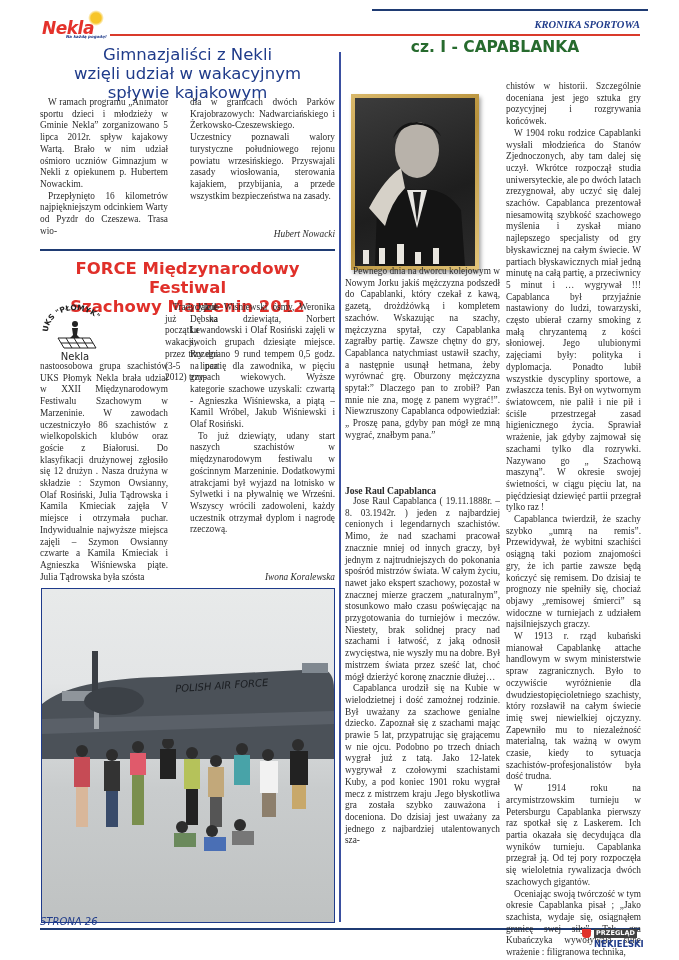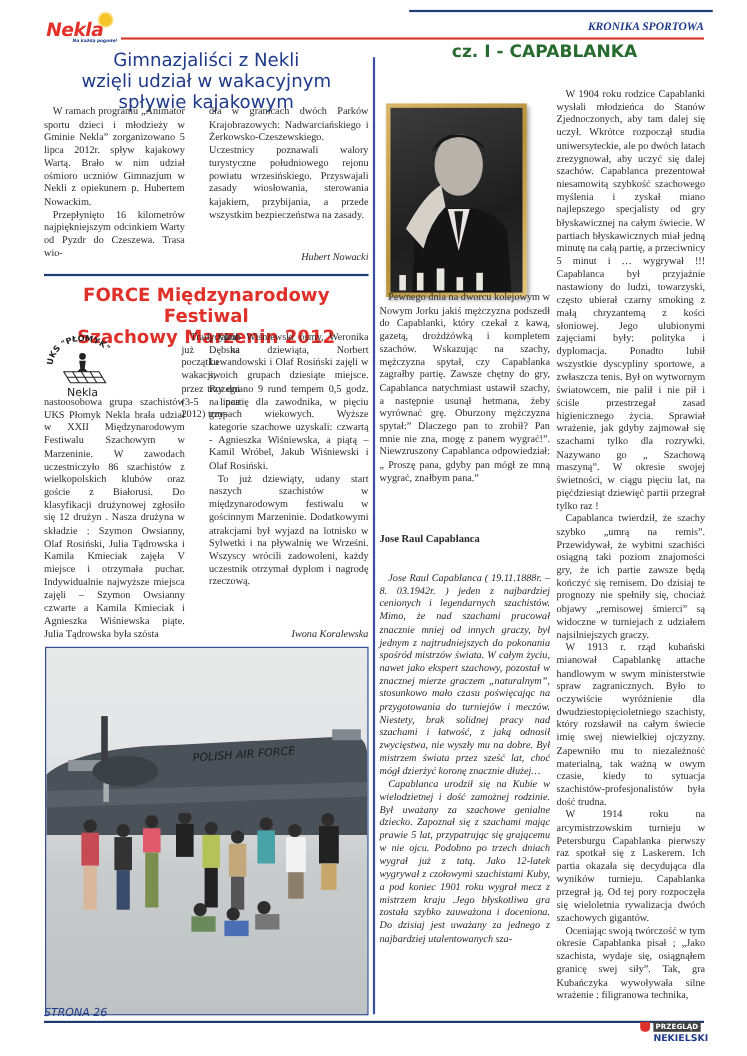--- a/index.html
+++ b/index.html
@@ -51,21 +51,21 @@
   #v-divider { left: 339px; top: 52px; width: 2px; height: 870px; background: #3a4fa0; }
 
   
   #a3-title { left: 345px; top: 38px; width: 300px; text-align: center;
         font-family: "DejaVu Sans", "Liberation Sans", sans-serif; font-weight: bold; font-size: 15.5px; line-height: 19px; color: #276b2e; }
   #chess-photo { left: 351px; top: 94px; width: 120px; height: 168px; padding: 4px;
         background: linear-gradient(135deg, #d9b86a, #b8923c 50%, #e3c57a); box-shadow: 2px 3px 4px rgba(0,0,0,0.35); }
   #chess-photo .inner { width: 120px; height: 168px; background: linear-gradient(160deg, #3c3c3c 0%, #1e1e1e 60%, #2b2b2b 100%); position: relative; overflow: hidden; }
   #a3-col1 { left: 345px; top: 266px; width: 155px; }
   #a3-subhead { left: 345px; top: 485px; font-weight: bold; font-size: 9.6px; }
-  #a3-col1b { left: 345px; top: 521px; width: 155px; font-style: italic; }
+  #a3-col1b { left: 345px; top: 496px; width: 155px; }
   #a3-col2 { left: 506px; top: 81px; width: 135px; }
 
   #przeglad { left: 580px; top: 928px; width: 62px; height: 26px; }
   #przeglad .top { position:absolute; left: 14px; top: 1px; background: #404040; color: #fff; font-family: "DejaVu Sans", sans-serif;
         font-size: 6.5px; font-weight: bold; padding: 0 2px; line-height: 9px; }
   #przeglad .bottom { position:absolute; left: 2px; top: 11px; color: #1f3b8a; font-family: "DejaVu Sans", sans-serif;
         font-size: 8.5px; font-weight: bold; line-height: 10px; padding-left: 12px; }
   #przeglad .crest { position:absolute; left: 2px; top: 1px; width: 9px; height: 9px; background: #e0302a; border-radius: 0 0 4px 4px; }
 </style>
 </head>
@@ -206,20 +206,21 @@
 </div>
 <div id="a3-col1" class="abs body-text">
   <p>Pewnego dnia na dworcu kolejowym w Nowym Jorku jakiś mężczyzna podszedł do Capablanki, który czekał z kawą, gazetą, drożdżówką i kompletem szachów. Wskazując na szachy, mężczyzna spytał, czy Capablanka zagrałby partię. Zawsze chętny do gry, Capablanca natychmiast ustawił szachy, a następnie usunął hetmana, żeby wyrównać grę. Oburzony mężczyzna spytał:” Dlaczego pan to zrobił? Pan mnie nie zna, mogę z panem wygrać!”. Niewzruszony Capablanca odpowiedział: „ Proszę pana, gdyby pan mógł ze mną wygrać, znałbym pana.”</p>
 </div>
 <div id="a3-subhead" class="abs">Jose Raul Capablanca</div>
 <div id="a3-col1b" class="abs body-text">
   <p>Jose Raul Capablanca ( 19.11.1888r. – 8. 03.1942r. ) jeden z najbardziej cenionych i legendarnych szachistów. Mimo, że nad szachami pracował znacznie mniej od innych graczy, był jednym z najtrudniejszych do pokonania spośród mistrzów świata. W całym życiu, nawet jako ekspert szachowy, pozostał w znacznej mierze graczem „naturalnym”, stosunkowo mało czasu poświęcając na przygotowania do turniejów i meczów. Niestety, brak solidnej pracy nad szachami i łatwość, z jaką odnosił zwycięstwa, nie wyszły mu na dobre. Był mistrzem świata przez sześć lat, choć mógł dzierżyć koronę znacznie dłużej…</p>
   <p>Capablanca urodził się na Kubie w wielodzietnej i dość zamożnej rodzinie. Był uważany za szachowe genialne dziecko. Zapoznał się z szachami mając prawie 5 lat, przypatrując się grającemu w nie ojcu. Podobno po trzech dniach wygrał już z tatą. Jako 12-latek wygrywał z czołowymi szachistami Kuby, a pod koniec 1901 roku wygrał mecz z mistrzem kraju .Jego błyskotliwa gra została szybko zauważona i doceniona. Do dzisiaj jest uważany za jednego z najbardziej utalentowanych sza-</p>
 </div>
 <div id="a3-col2" class="abs body-text">
+  <p class="noindent">chistów w historii. Szczególnie doceniana jest jego sztuka gry pozycyjnej i rozgrywania końcówek.</p>
   <p>W 1904 roku rodzice Capablanki wysłali młodzieńca do Stanów Zjednoczonych, aby tam dalej się uczył. Wkrótce rozpoczął studia uniwersyteckie, ale po dwóch latach zrezygnował, aby uczyć się dalej szachów. Capablanca prezentował niesamowitą szybkość szachowego myślenia i zyskał miano najlepszego specjalisty od gry błyskawicznej na całym świecie. W partiach błyskawicznych miał jedną minutę na całą partię, a przeciwnicy 5 minut i … wygrywał !!! Capablanca był przyjaźnie nastawiony do ludzi, towarzyski, często ubierał czarny smoking z małą chryzantemą z kości słoniowej. Jego ulubionymi zajęciami były: polityka i dyplomacja. Ponadto lubił wszystkie dyscypliny sportowe, a zwłaszcza tenis. Był on wytwornym światowcem, nie palił i nie pił i ściśle przestrzegał zasad higienicznego życia. Sprawiał wrażenie, jak gdyby zajmował się szachami tylko dla rozrywki. Nazywano go „ Szachową maszyną”. W okresie swojej świetności, w ciągu pięciu lat, na pięćdziesiąt dziewięć partii przegrał tylko raz !</p>
   <p>Capablanca twierdził, że szachy szybko „umrą na remis”. Przewidywał, że wybitni szachiści osiągną taki poziom znajomości gry, że ich partie zawsze będą kończyć się remisem. Do dzisiaj te prognozy nie spełniły się, chociaż objawy „remisowej śmierci” są widoczne w turniejach z udziałem najsilniejszych graczy.</p>
   <p>W 1913 r. rząd kubański mianował Capablankę attache handlowym w swym ministerstwie spraw zagranicznych. Było to oczywiście wyróżnienie dla dwudziestopięcioletniego szachisty, który rozsławił na całym świecie imię swej niewielkiej ojczyzny. Zapewniło mu to niezależność materialną, tak ważną w owym czasie, kiedy to sytuacja szachistów-profesjonalistów była dość trudna.</p>
   <p>W 1914 roku na arcymistrzowskim turnieju w Petersburgu Capablanka pierwszy raz spotkał się z Laskerem. Ich partia okazała się decydująca dla wyników turnieju. Capablanka przegrał ją. Od tej pory rozpoczęła się wieloletnia rywalizacja dwóch szachowych gigantów.</p>
   <p>Oceniając swoją twórczość w tym okresie Capablanka pisał ; „Jako szachista, wydaje się, osiągnąłem granicę swej siły”. Tak, gra Kubańczyka wywoływała silne wrażenie : filigranowa technika,</p>
 </div>
 
 <div id="przeglad" class="abs">
   <div class="crest"></div>
   <div class="top">PRZEGLĄD</div>

